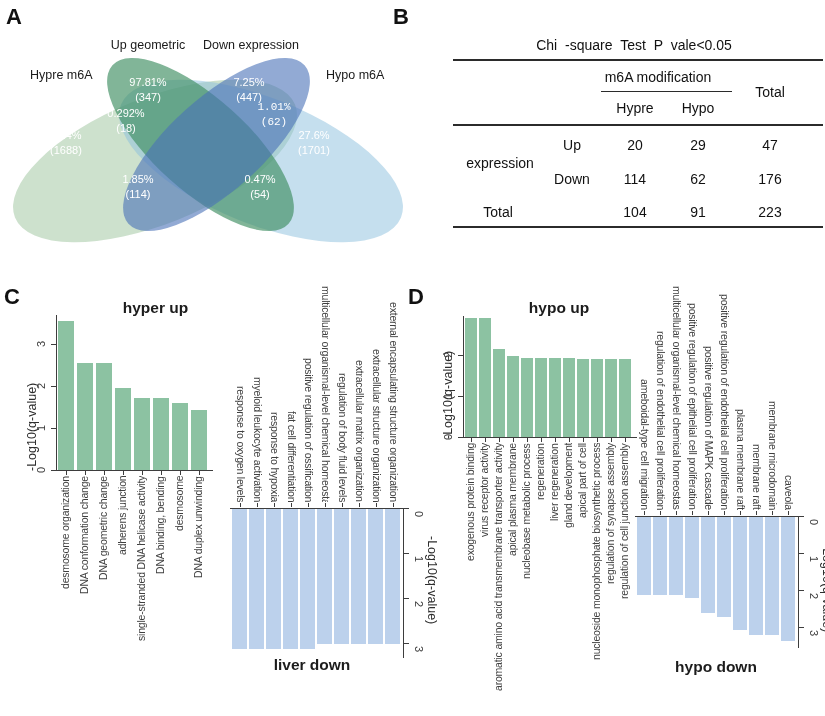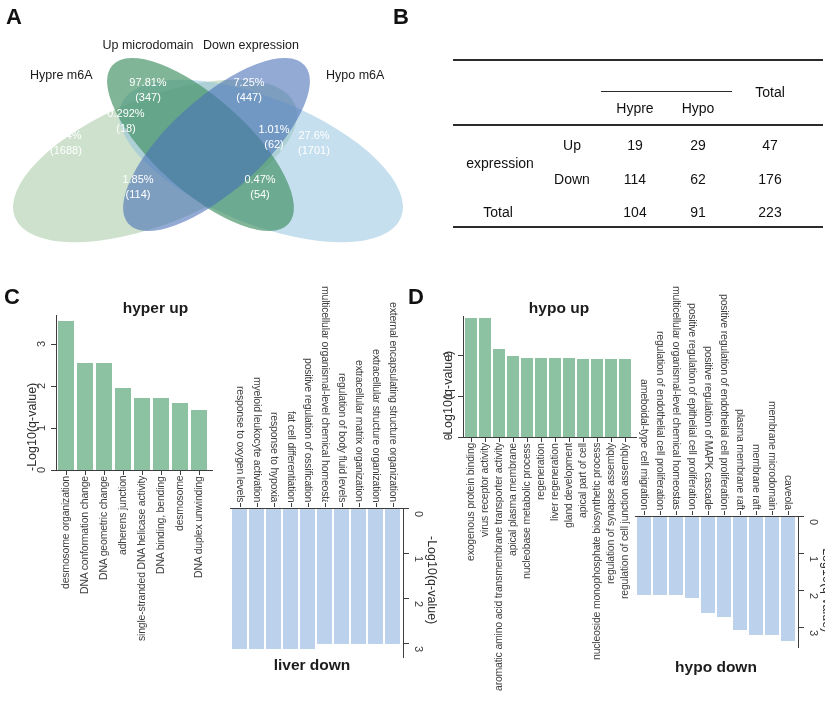--- a/index.html
+++ b/index.html
@@ -44,37 +44,37 @@
 <div class="panel-letter" style="left:4px;top:284px;">C</div>
 <div class="panel-letter" style="left:408px;top:284px;">D</div>
 
 <div id="venn">
   <div class="venn-ellipse ve-hyper" style="background: rgb(156, 196, 156);"></div>
   <div class="venn-ellipse ve-hypo" style="background: rgb(140, 192, 221);"></div>
   <div class="venn-ellipse ve-up" style="background: rgb(63, 142, 99);"></div>
   <div class="venn-ellipse ve-down" style="background: rgb(74, 114, 184);"></div>
 
   <div class="venn-setlabel" style="left:14px;top:40px;">Hypre m6A</div>
-  <div class="venn-setlabel vs-up" style="left:76px;top:10px;width:112px;">Up microdomain</div>
+  <div class="venn-setlabel vs-up" style="left:76px;top:10px;width:112px;">Up geometric</div>
   <div class="venn-setlabel vs-down" style="left:176px;top:10px;width:118px;">Down expression</div>
   <div class="venn-setlabel" style="left:310px;top:40px;">Hypo m6A</div>
 
   <div class="venn-num" style="left:95px;top:47px;">
       <span>97.81%</span>
       <span>(347)</span>
     </div>
   <div class="venn-num" style="left:196px;top:47px;">
       <span>7.25%</span>
       <span>(447)</span>
     </div>
   <div class="venn-num" style="left:73px;top:78px;">
       <span>0.292%</span>
       <span>(18)</span>
     </div>
-  <div class="venn-num" style="left:221px;top:94px;">
+  <div class="venn-num" style="left:221px;top:72px;font-family:Liberation Mono, monospace;">
       <span>1.01%</span>
       <span>(62)</span>
     </div>
   <div class="venn-num" style="left:13px;top:100px;">
       <span>27.4%</span>
       <span>(1688)</span>
     </div>
   <div class="venn-num" style="left:261px;top:100px;">
       <span>27.6%</span>
       <span>(1701)</span>
@@ -83,30 +83,32 @@
       <span>1.85%</span>
       <span>(114)</span>
     </div>
   <div class="venn-num" style="left:207px;top:144px;">
       <span>0.47%</span>
       <span>(54)</span>
     </div>
 </div>
 
 <div id="tableB">
+  <div class="t tc" style="left:0;top:9px;width:100%;word-spacing:4px;">Chi -square Test P vale&lt;0.05</div>
   <div class="tline" style="left:10px;top:31px;width:370px;"></div>
+  <div class="t tc" style="left:140px;top:41px;width:150px;">m6A modification</div>
   <div class="t tc" style="left:302px;top:56px;width:50px;">Total</div>
   <div class="tline-thin" style="left:158px;top:63px;width:131px;"></div>
   <div class="t tc" style="left:167px;top:72px;width:50px;">Hypre</div>
   <div class="t tc" style="left:230px;top:72px;width:50px;">Hypo</div>
   <div class="tline" style="left:10px;top:96px;width:370px;"></div>
 
   <div class="t tc" style="left:12px;top:127px;width:90px;">expression</div>
   <div class="t tc" style="left:104px;top:109px;width:50px;">Up</div>
-  <div class="t tc" style="left:167px;top:109px;width:50px;">19</div>
+  <div class="t tc" style="left:167px;top:109px;width:50px;">20</div>
   <div class="t tc" style="left:230px;top:109px;width:50px;">29</div>
   <div class="t tc" style="left:302px;top:109px;width:50px;">47</div>
 
   <div class="t tc" style="left:104px;top:143px;width:50px;">Down</div>
   <div class="t tc" style="left:167px;top:143px;width:50px;">114</div>
   <div class="t tc" style="left:230px;top:143px;width:50px;">62</div>
   <div class="t tc" style="left:302px;top:143px;width:50px;">176</div>
 
   <div class="t tc" style="left:15px;top:176px;width:80px;">Total</div>
   <div class="t tc" style="left:167px;top:176px;width:50px;">104</div>

